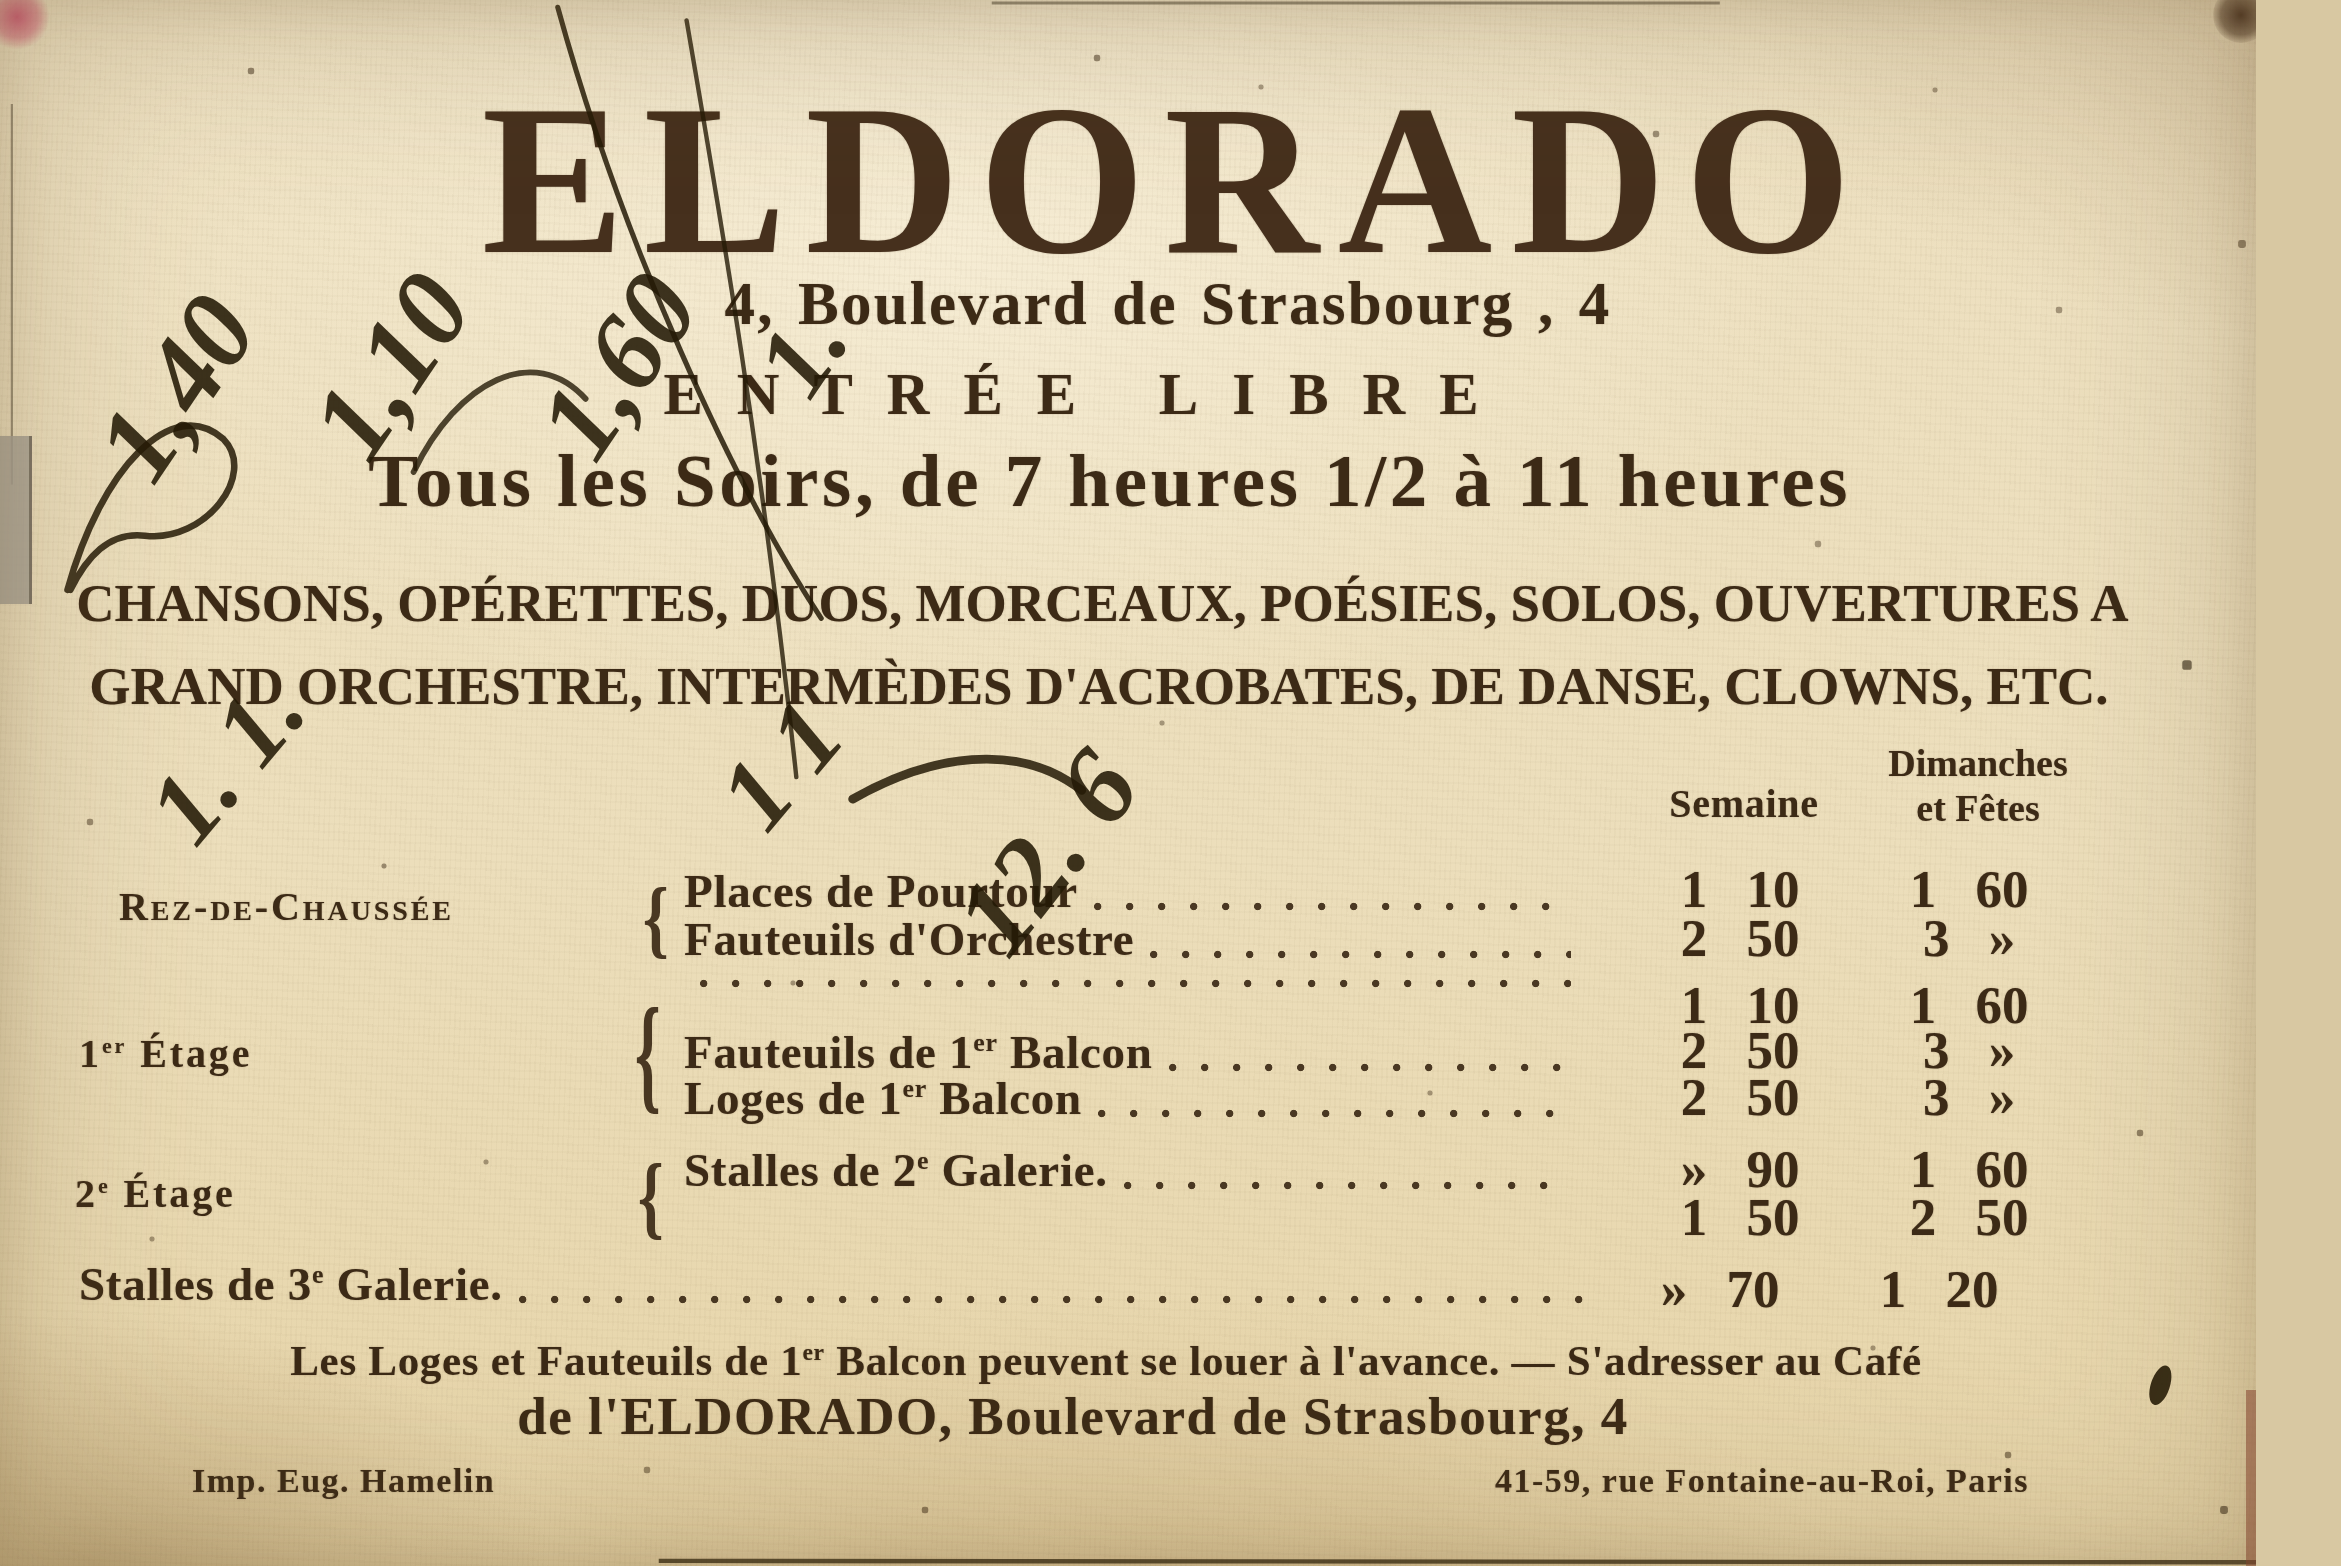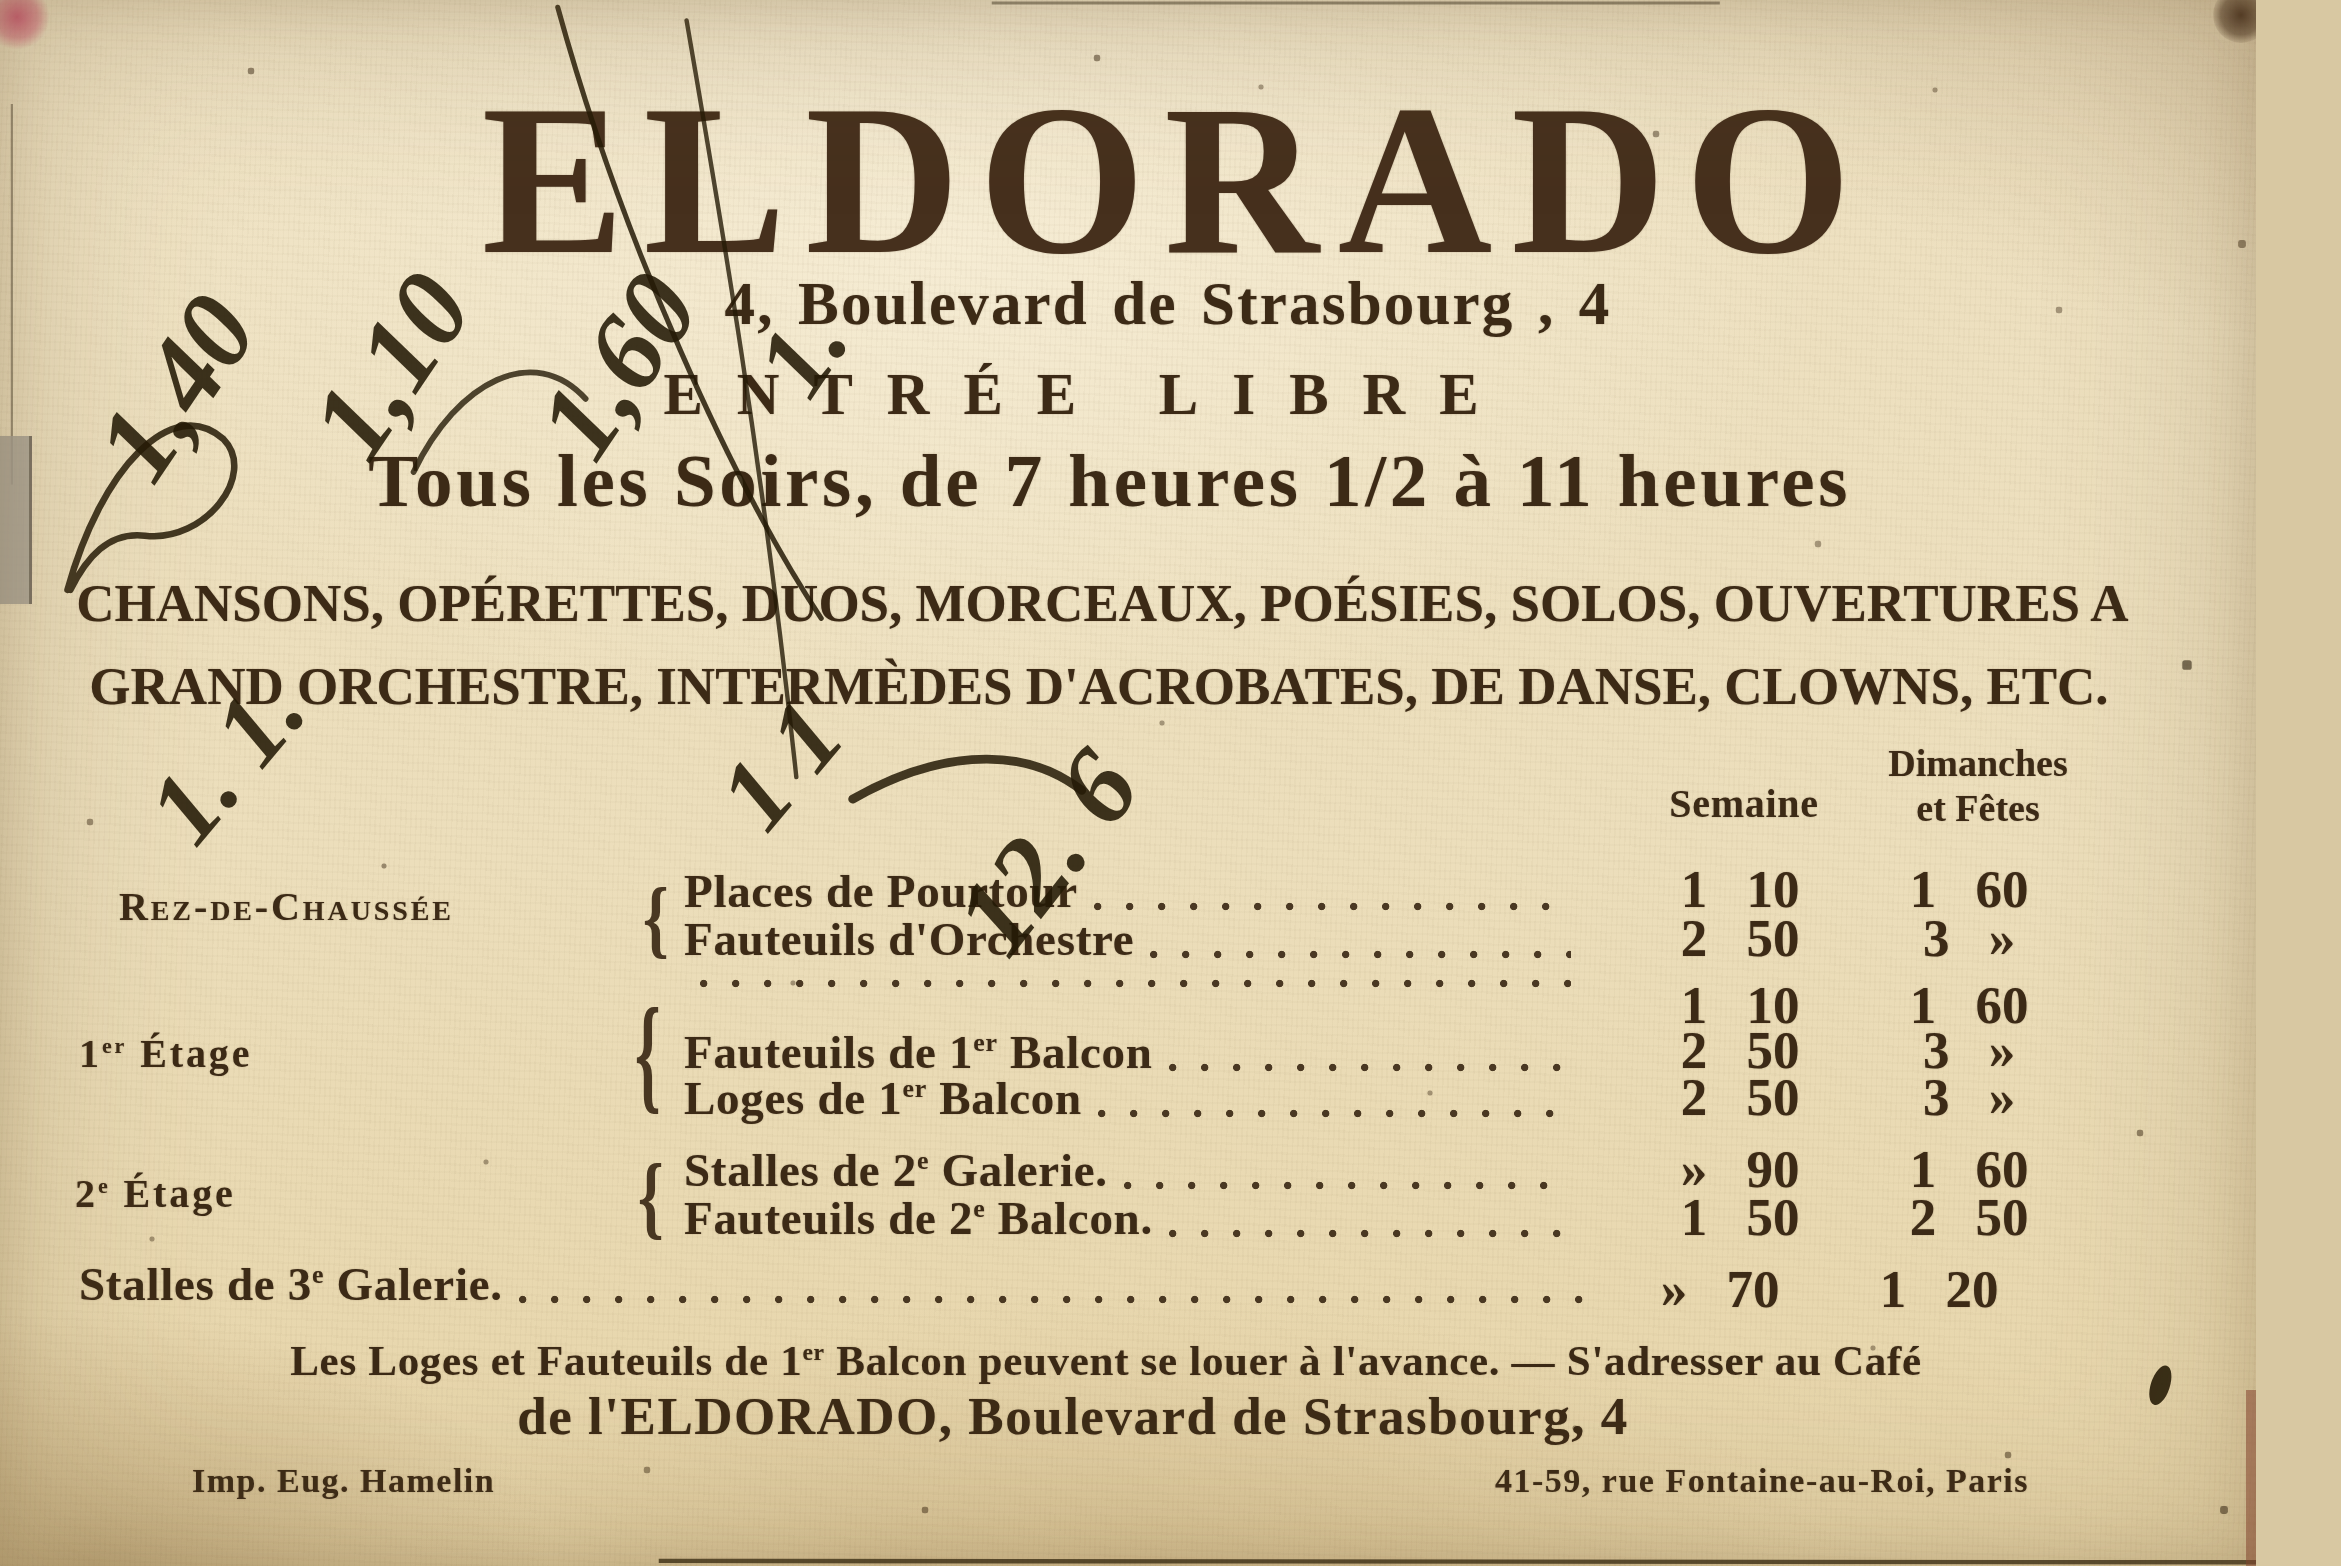--- a/index.html
+++ b/index.html
@@ -139,24 +139,20 @@
     <span class="leader"></span>
   </div>
   <div class="row r5">
     <span class="item">Loges de 1<sup>er</sup> Balcon</span>
     <span class="leader"></span>
   </div>
   <div class="row r6">
     <span class="item">Stalles de 2<sup>e</sup> Galerie.</span>
     <span class="leader"></span>
   </div>
-  <div class="row r7">
-    <span class="item">Fauteuils de 2<sup>e</sup> Balcon.</span>
-    <span class="leader"></span>
-  </div>
   <div class="row r8">
     <span class="item">Stalles de 3<sup>e</sup> Galerie.</span>
     <span class="leader"></span>
   </div>
 
   <div class="price sem p1">1 10</div>
   <div class="price sem p2">2 50</div>
   <div class="price sem p3">1 10</div>
   <div class="price sem p4">2 50</div>
   <div class="price sem p5">2 50</div>

